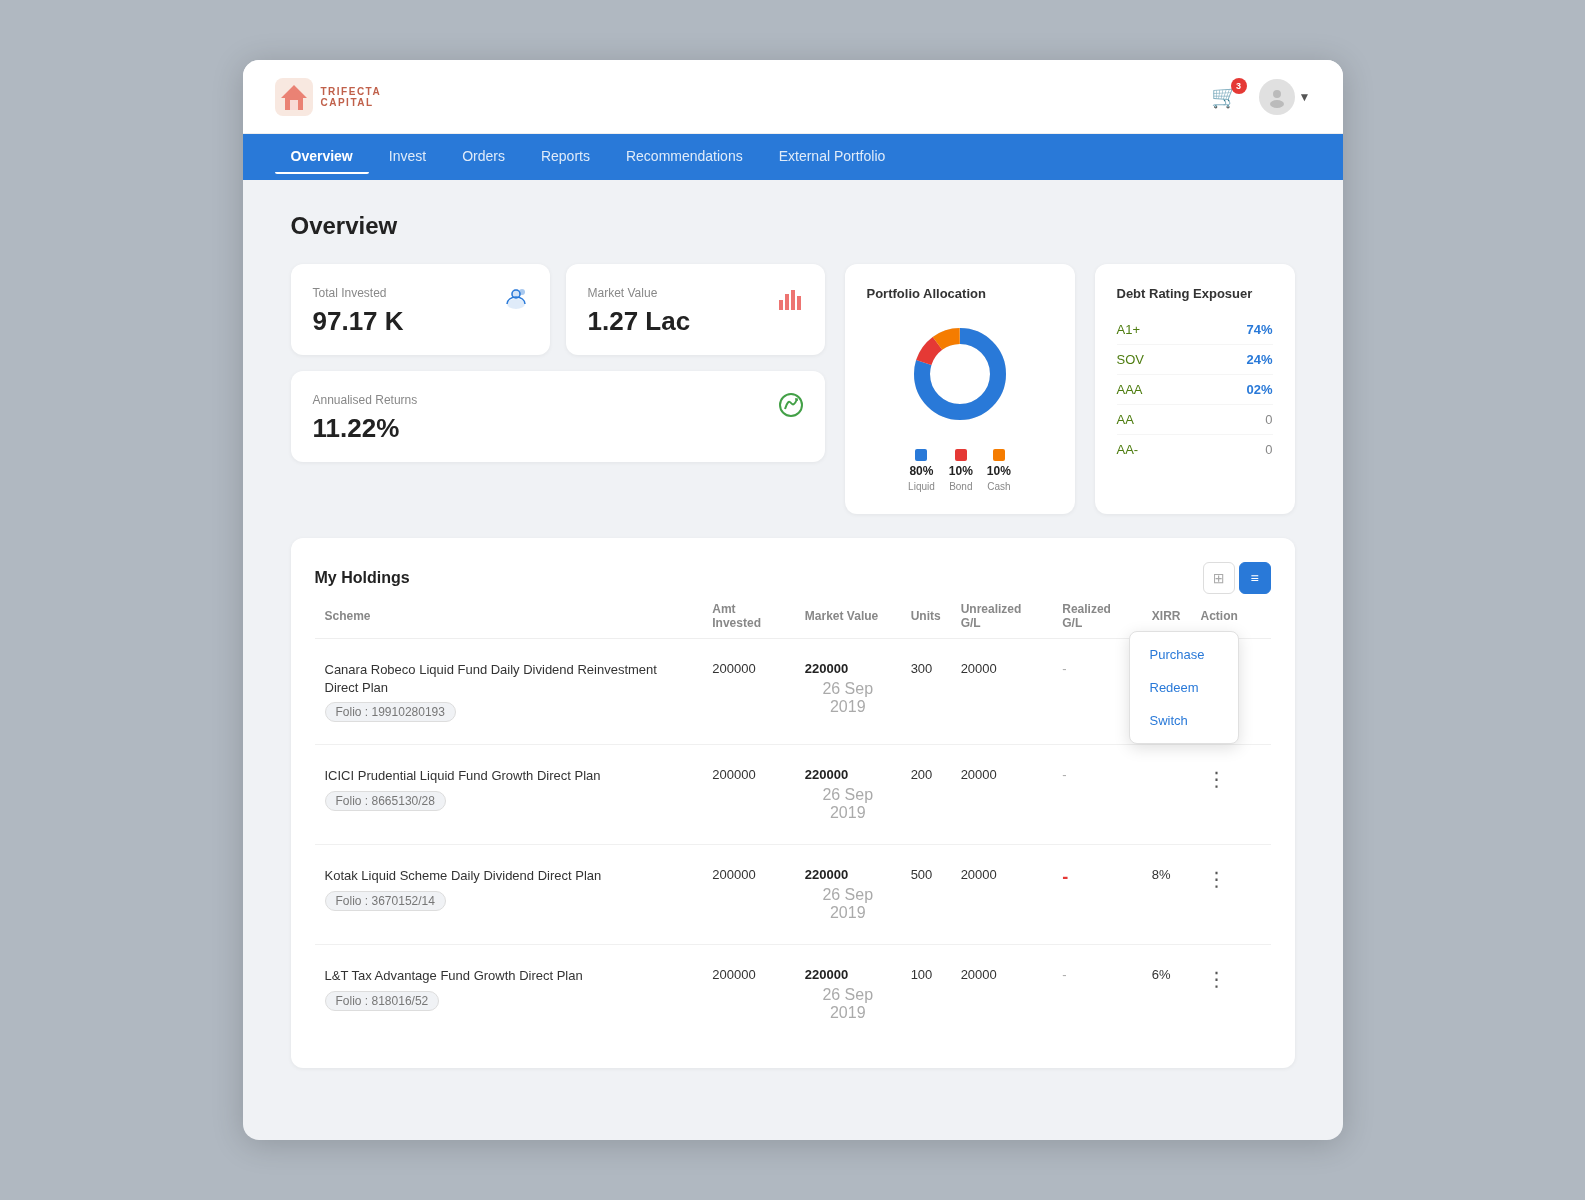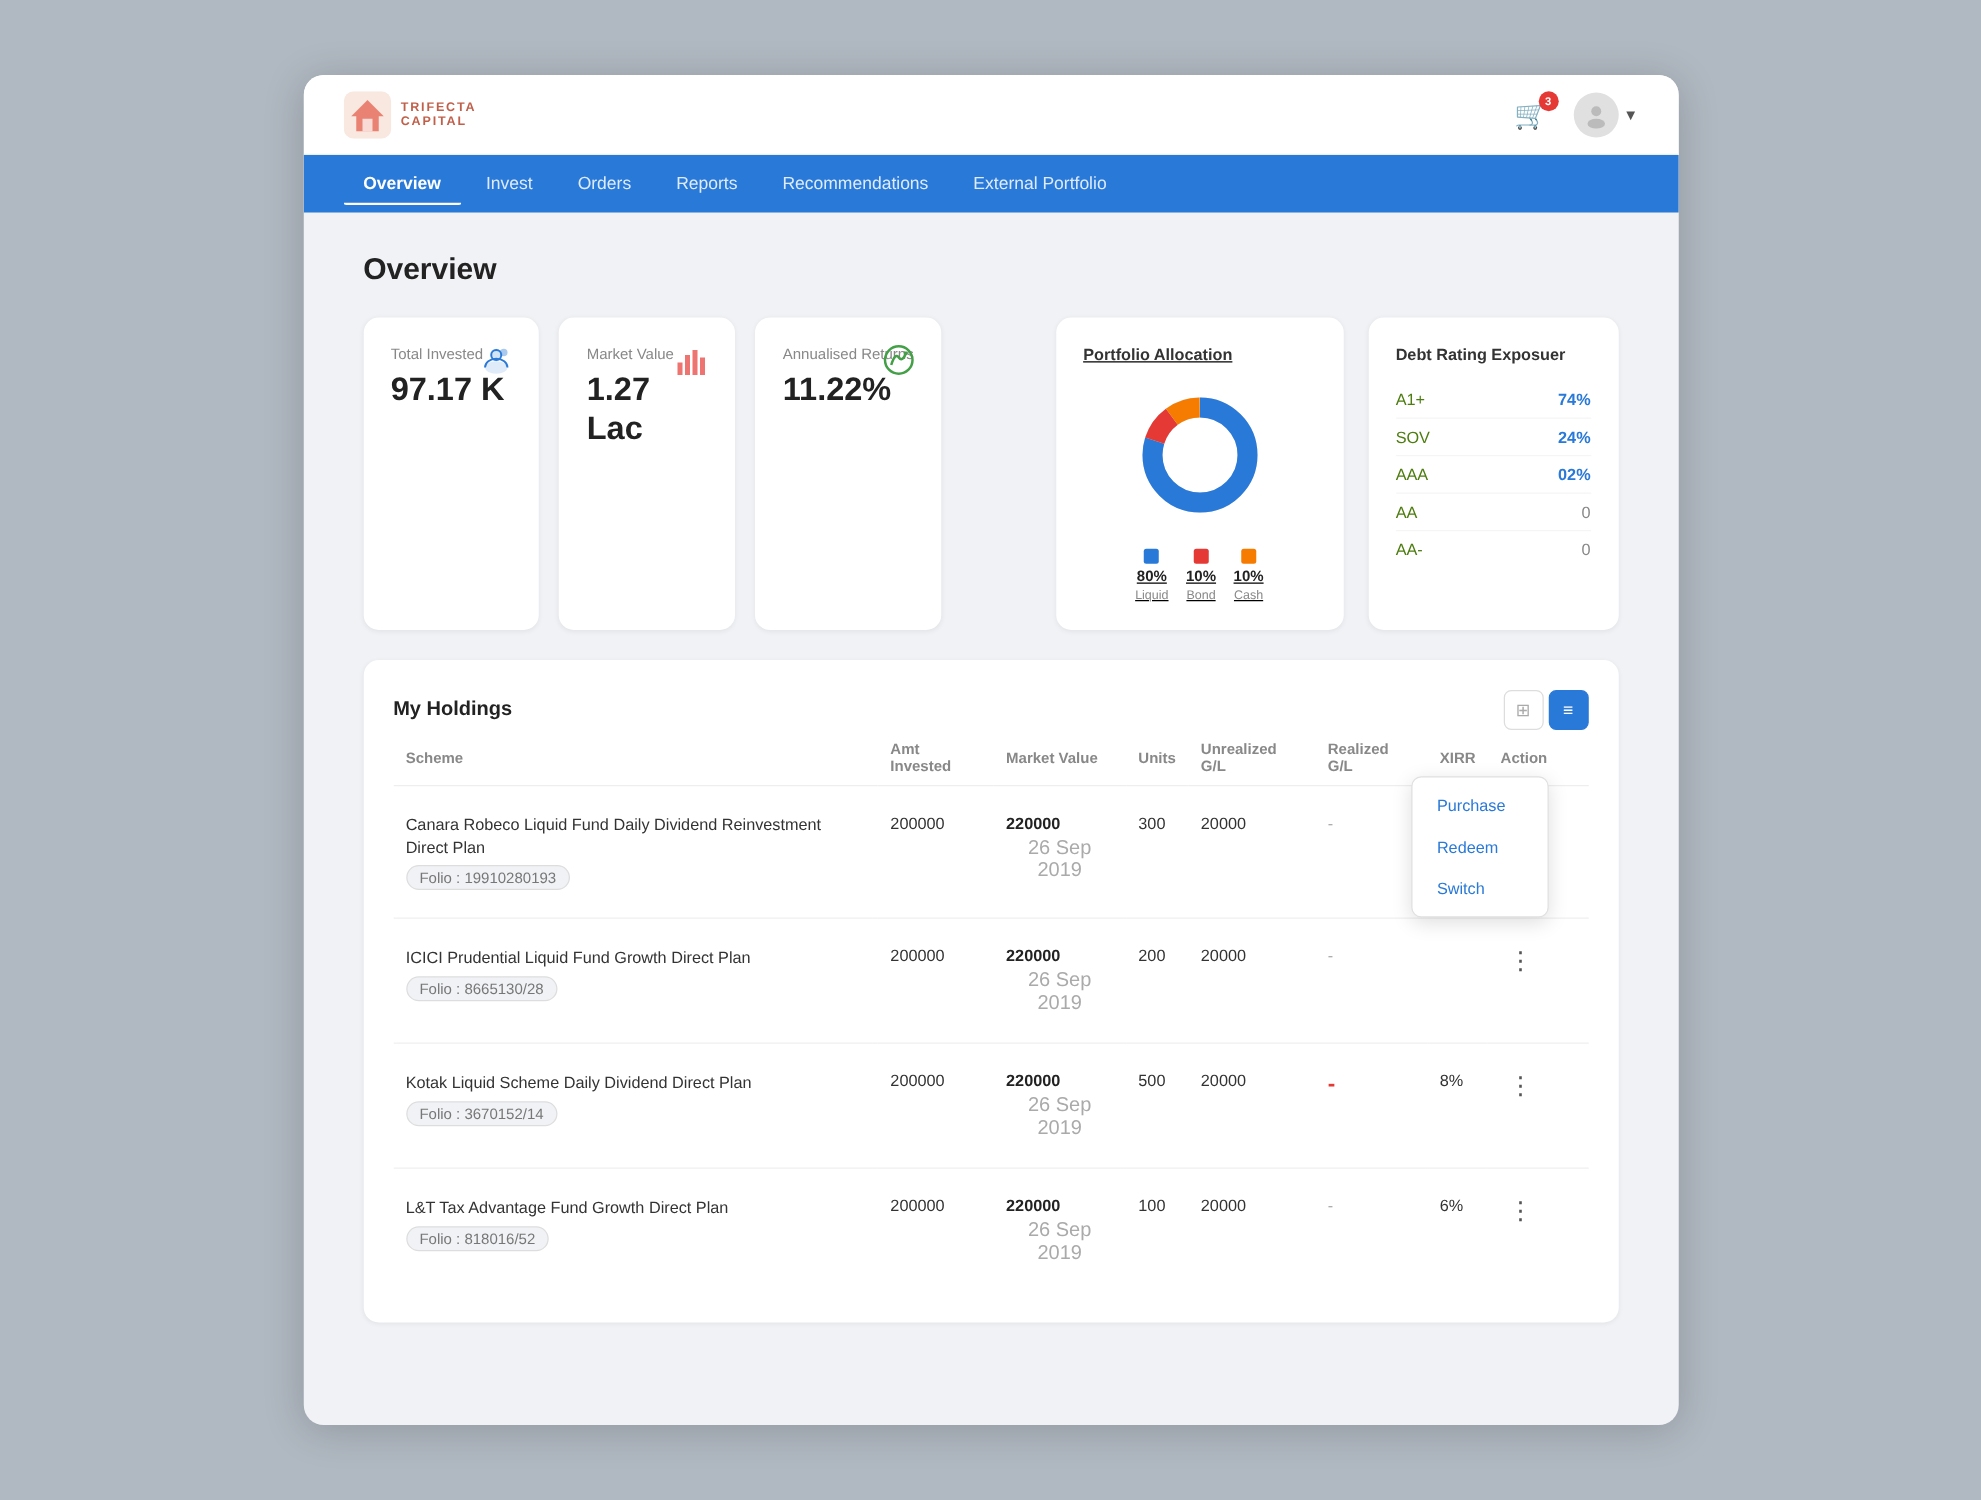--- a/index.html
+++ b/index.html
@@ -20,21 +20,21 @@
       overflow: hidden;
       box-shadow: 0 4px 32px rgba(0,0,0,0.18);
     }
     
     .header {
       background: #fff;
       display: flex;
       align-items: center;
       justify-content: space-between;
       padding: 0 32px;
-      height: 64px;
+      height: 74px;
       border-bottom: 1px solid #eee;
     }
     .logo-area {
       display: flex;
       align-items: center;
       gap: 8px;
     }
     .logo-icon {
       width: 38px;
       height: 38px;
@@ -123,21 +123,21 @@
       margin-bottom: 24px;
     }
     
     .overview-row {
       display: flex;
       gap: 20px;
       margin-bottom: 24px;
     }
     .cards-left {
       display: flex;
-      flex-direction: row;
+      flex-direction: column;
       gap: 16px;
       flex: 1;
     }
     .cards-row {
       display: flex;
       gap: 16px;
     }
     .stat-card {
       background: #fff;
       border-radius: 12px;
@@ -173,21 +173,20 @@
     
     .alloc-card {
       background: #fff;
       border-radius: 12px;
       padding: 22px;
       flex: 0 0 230px;
       box-shadow: 0 1px 4px rgba(0,0,0,0.06);
       display: flex;
       flex-direction: column;
       align-items: center;
-      text-decoration: underline;
     }
     .alloc-title {
       font-size: 13px;
       font-weight: 600;
       color: #333;
       align-self: flex-start;
       margin-bottom: 10px;
     }
     .donut-container {
       width: 110px;

